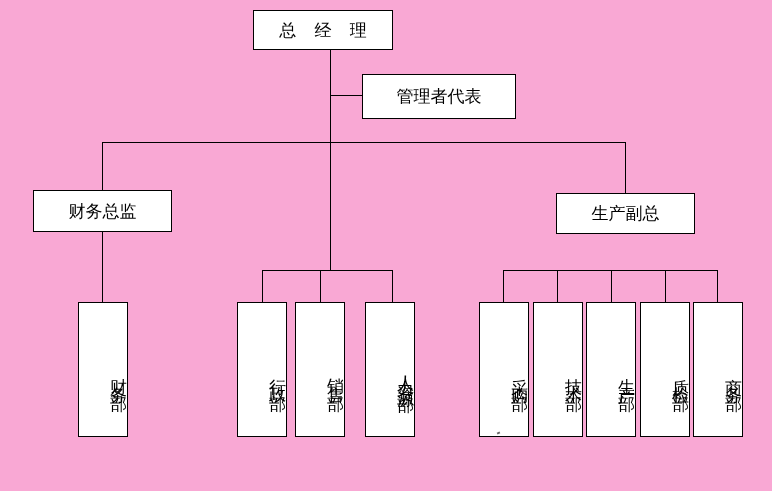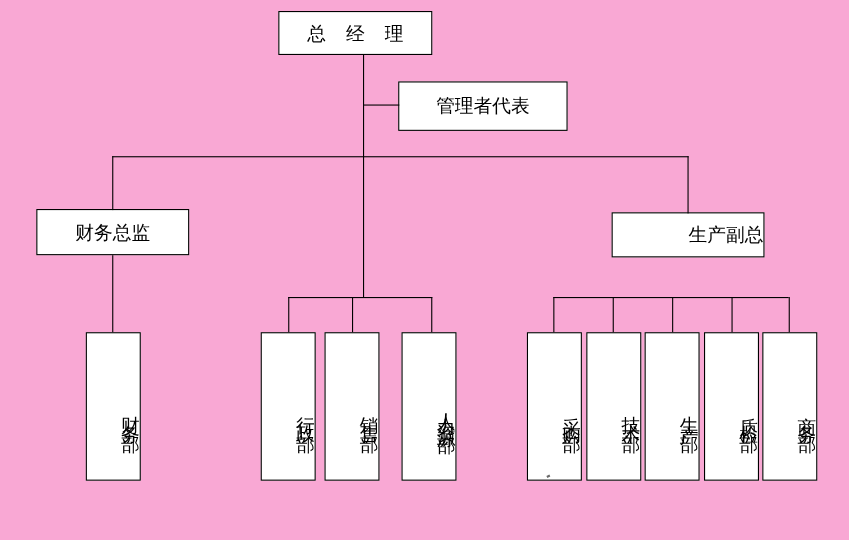--- a/index.html
+++ b/index.html
@@ -72,21 +72,21 @@
   </div>
 
   <div class="node node-horizontal" style="left:362px; top:74px; width:154px; height:45px;">
     <span>管理者代表</span>
   </div>
 
   <div class="node node-horizontal" style="left:33px; top:190px; width:139px; height:42px;">
     <span>财务总监</span>
   </div>
 
-  <div class="node node-horizontal" style="left:556px; top:193px; width:139px; height:41px;justify-content:flex-end;">
+  <div class="node node-horizontal" style="left:556px; top:193px; width:139px; height:41px;">
     <span>生产副总</span>
   </div>
 
   <div class="node node-vertical" style="left:78px; top:302px; width:50px; height:135px;">
     <span>财务部</span>
   </div>
 
   <div class="node node-vertical" style="left:237px; top:302px; width:50px; height:135px;">
     <span>行政部</span>
   </div>

